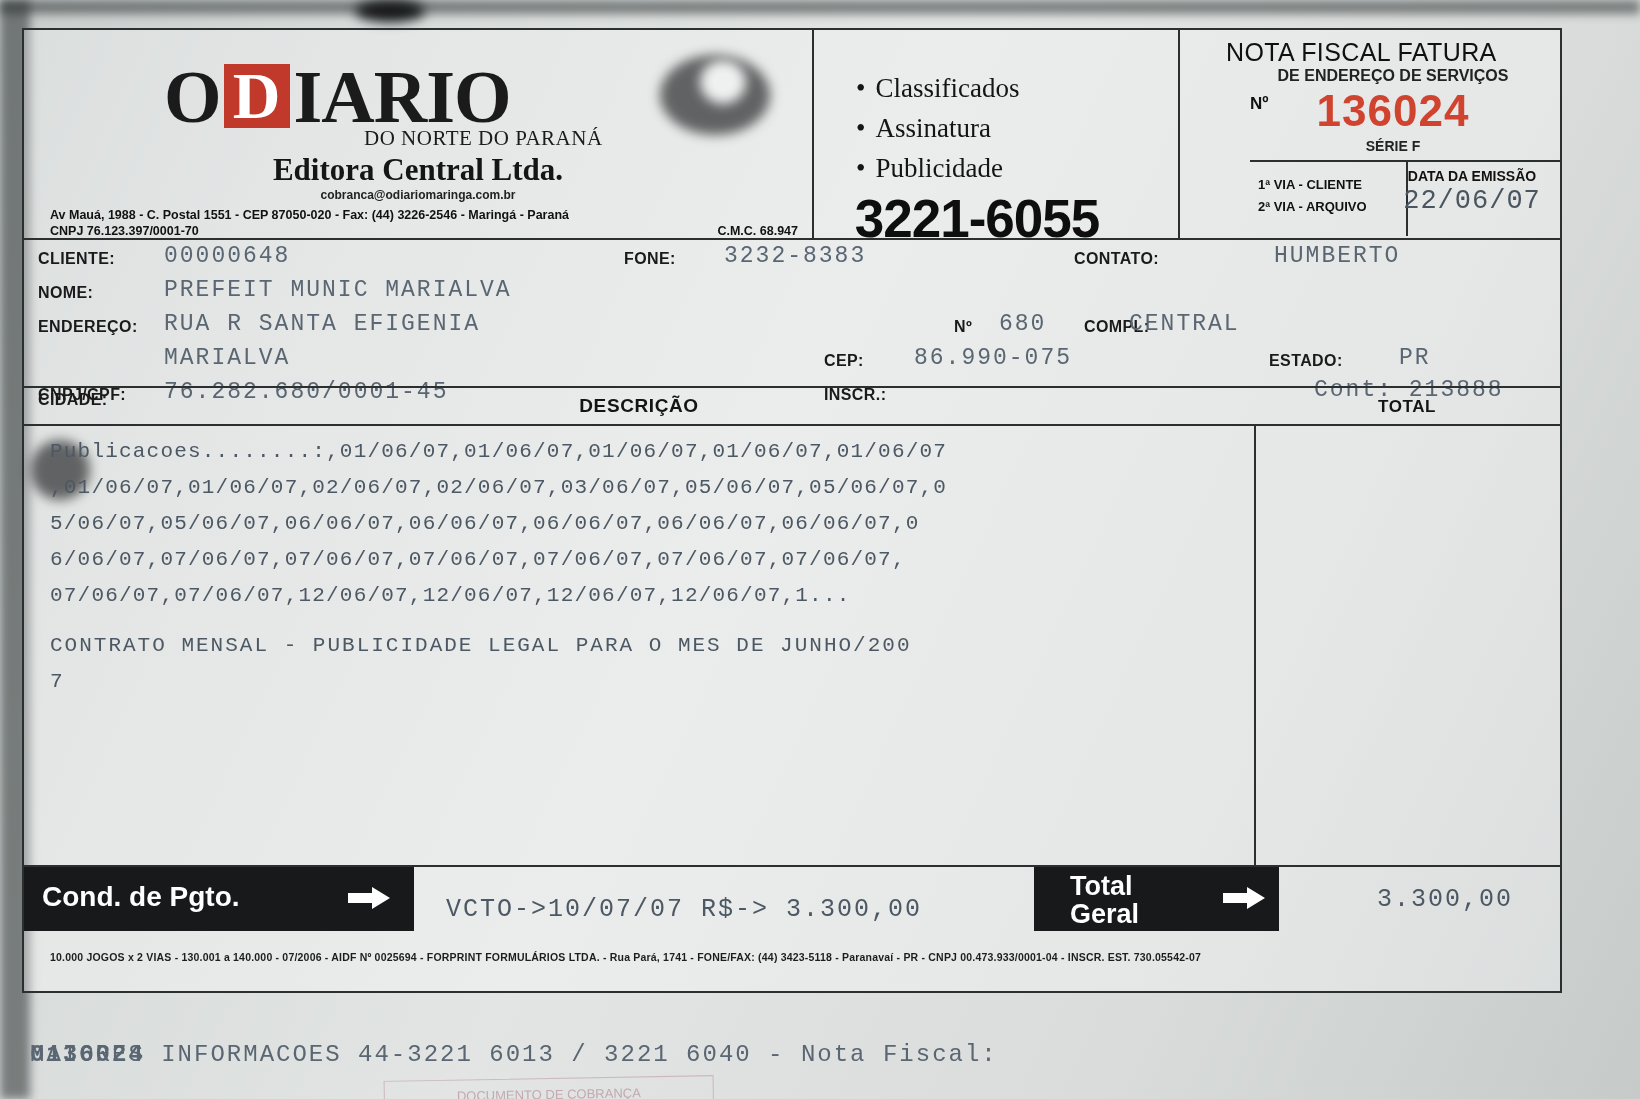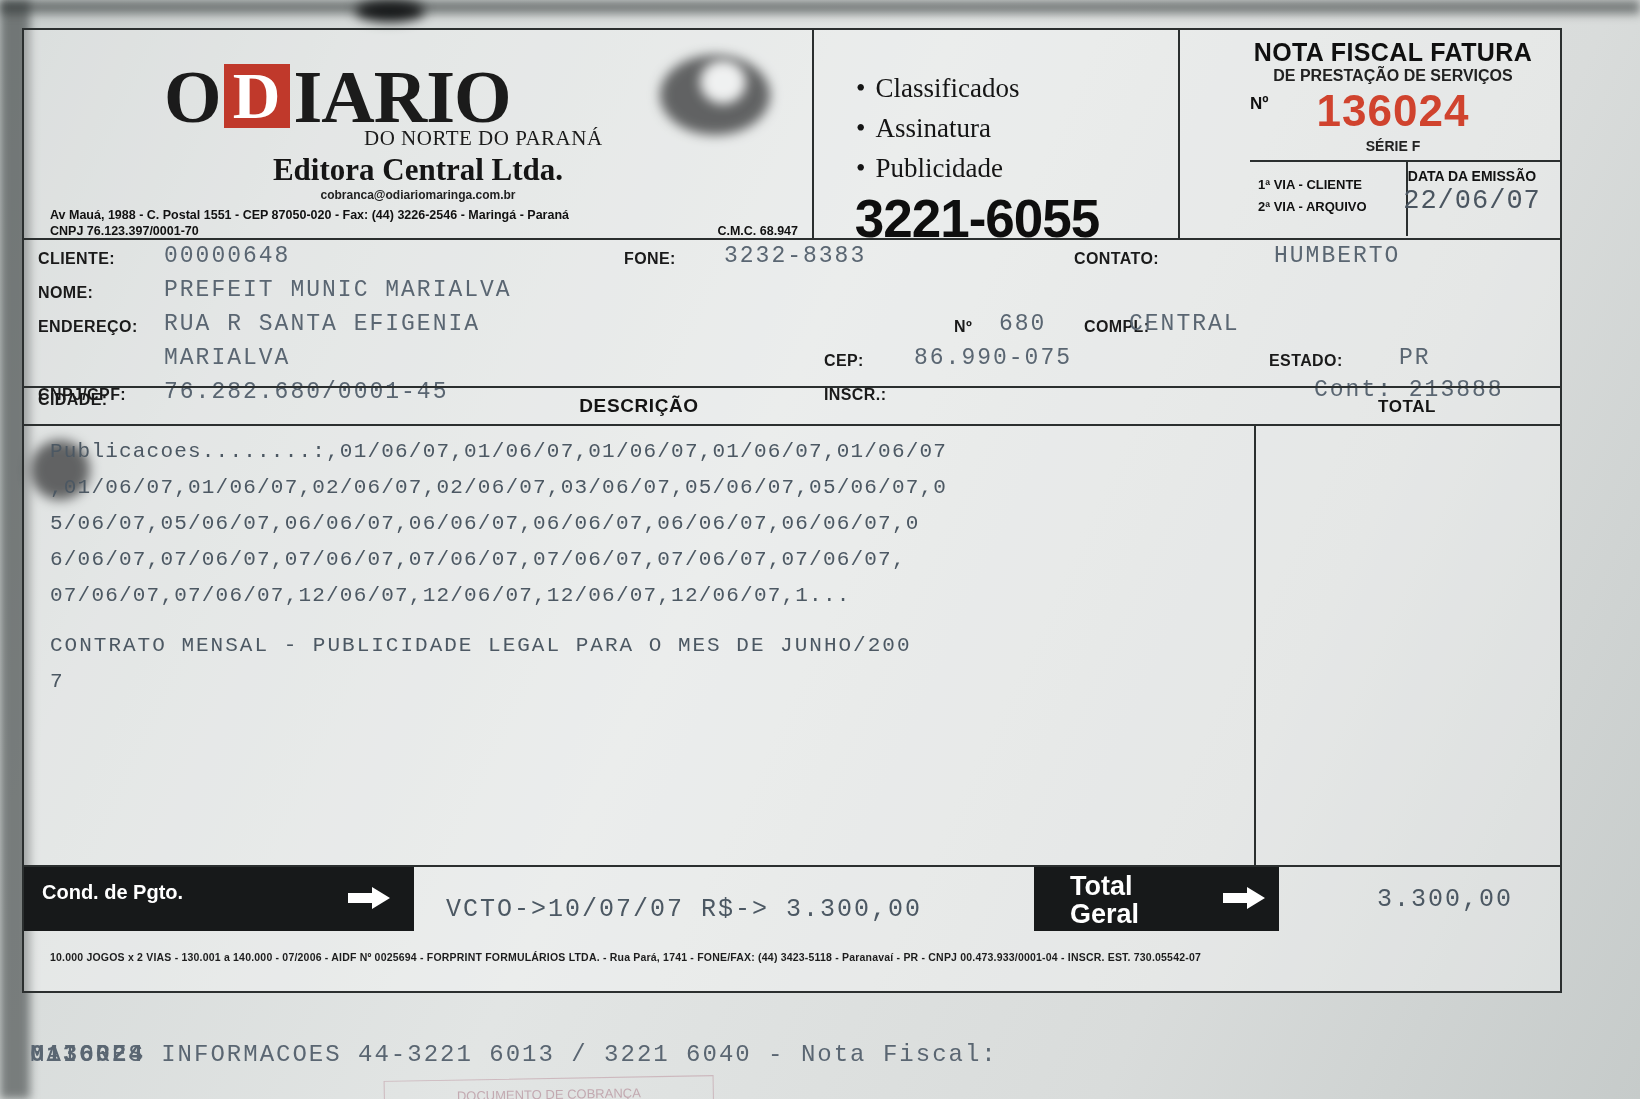--- a/index.html
+++ b/index.html
@@ -37,21 +37,21 @@
   .mail{position:absolute;left:0;right:0;top:158px;text-align:center;font-size:12px;color:#222;font-weight:bold;}
   .addr{position:absolute;left:26px;top:178px;font-size:12.5px;font-weight:bold;color:#111;}
   .cnpj{position:absolute;left:26px;top:194px;font-size:12.5px;font-weight:bold;color:#111;}
   .cmc{position:absolute;right:14px;top:194px;font-size:12.5px;font-weight:bold;color:#111;}
 
   .bullets{position:absolute;left:40px;top:22px;}
   .bullets li{font-family:"Liberation Serif",serif;font-size:27px;color:#151515;line-height:40px;list-style:none;}
   .bullets li:before{content:"\2022";margin-right:10px;}
   .phone{position:absolute;left:0;right:0;top:158px;text-align:center;font-size:53px;font-weight:bold;color:#0e0e0e;letter-spacing:-1px;}
 
-  .nf-title{position:absolute;left:0;right:0;top:8px;text-align:center;font-size:25px;font-weight:bold;color:#101010;letter-spacing:.4px;}
+  .nf-title{position:absolute;left:0;right:0;top:8px;font-size:25px;font-weight:normal;color:#101010;letter-spacing:.4px;}
   .nf-sub{position:absolute;left:0;right:0;top:37px;text-align:center;font-size:16px;font-weight:bold;color:#222;}
   .nf-no{position:absolute;left:24px;top:64px;font-size:17px;font-weight:bold;color:#111;}
   .nf-num{position:absolute;left:0;right:0;top:56px;text-align:center;font-size:44px;font-weight:bold;color:#d0432e;letter-spacing:1px;}
   .nf-serie{position:absolute;left:0;right:0;top:108px;text-align:center;font-size:14px;font-weight:bold;color:#222;}
   .via-box{position:absolute;left:0;top:130px;width:158px;height:76px;border-top:2px solid #2b2f2f;border-right:2px solid #2b2f2f;box-sizing:border-box;padding:12px 0 0 8px;margin-left:24px;}
   .via-box div{font-size:13px;font-weight:bold;color:#111;line-height:22px;}
   .emis-box{position:absolute;left:158px;top:130px;right:0;height:76px;border-top:2px solid #2b2f2f;box-sizing:border-box;}
   .emis-lbl{text-align:center;font-size:14px;font-weight:bold;color:#111;margin-top:6px;}
   .emis-val{text-align:center;font-size:27px;color:#4a5560;font-family:"Liberation Mono",monospace;letter-spacing:1px;margin-top:2px;}
 
@@ -65,21 +65,21 @@
   .desc-hdr{position:absolute;left:0;top:0;right:0;height:36px;border-bottom:2px solid #2b2f2f;}
   .desc-hdr .t1{position:absolute;left:0;width:1230px;text-align:center;top:7px;font-size:19px;font-weight:bold;color:#141414;letter-spacing:.6px;}
   .desc-hdr .t2{position:absolute;left:1230px;right:0;text-align:center;top:9px;font-size:17px;font-weight:bold;color:#141414;letter-spacing:.6px;}
   .desc-split{position:absolute;left:1230px;top:36px;bottom:0;width:2px;background:#2b2f2f;}
   .desc-body{position:absolute;left:26px;top:46px;width:1190px;font-family:"Liberation Mono",monospace;font-size:21px;color:#4c5863;letter-spacing:1.2px;line-height:36px;white-space:pre-wrap;}
   .desc-body2{position:absolute;left:26px;top:240px;width:1190px;font-family:"Liberation Mono",monospace;font-size:21px;color:#4c5863;letter-spacing:2px;line-height:36px;white-space:pre-wrap;}
 
   
   .totbar{position:absolute;left:0;right:0;bottom:60px;height:64px;border-top:2px solid #2b2f2f;}
   .cond{position:absolute;left:0;top:0;width:390px;height:64px;background:#17191a;color:#fff;}
-  .cond span{position:absolute;left:18px;top:14px;font-size:20px;font-weight:bold;}
+  .cond span{position:absolute;left:18px;top:14px;font-size:28px;font-weight:bold;}
   .cond .ar{position:absolute;right:24px;top:20px;width:42px;height:22px;}
   .condval{position:absolute;left:390px;top:0;width:620px;height:64px;}
   .condval span{position:absolute;left:32px;top:28px;font-family:"Liberation Mono",monospace;font-size:25px;color:#4c5863;letter-spacing:2px;}
   .totg{position:absolute;left:1010px;top:0;width:245px;height:64px;background:#17191a;color:#fff;}
   .totg .l1{position:absolute;left:36px;top:4px;font-size:27px;font-weight:bold;}
   .totg .l2{position:absolute;left:36px;top:32px;font-size:27px;font-weight:bold;}
   .totg .ar{position:absolute;right:14px;top:20px;width:42px;height:22px;}
   .totval{position:absolute;left:1255px;top:0;right:0;height:64px;}
   .totval span{position:absolute;right:47px;top:18px;font-family:"Liberation Mono",monospace;font-size:25px;color:#4c5863;letter-spacing:2px;}
 
@@ -125,21 +125,21 @@
         <ul class="bullets">
           <li>Classificados</li>
           <li>Assinatura</li>
           <li>Publicidade</li>
         </ul>
         <div class="phone">3221-6055</div>
       </div>
 
       <div class="hdr-right">
         <div class="nf-title">NOTA FISCAL FATURA</div>
-        <div class="nf-sub">DE PRESTAÇÃO DE SERVIÇOS</div>
+        <div class="nf-sub">DE ENDEREÇO DE SERVIÇOS</div>
         <div class="nf-no">Nº</div>
         <div class="nf-num">136024</div>
         <div class="nf-serie">SÉRIE F</div>
         <div class="via-box">
           <div>1ª VIA - CLIENTE</div>
           <div>2ª VIA - ARQUIVO</div>
         </div>
         <div class="emis-box">
           <div class="emis-lbl">DATA DA EMISSÃO</div>
           <div class="emis-val">22/06/07</div>

